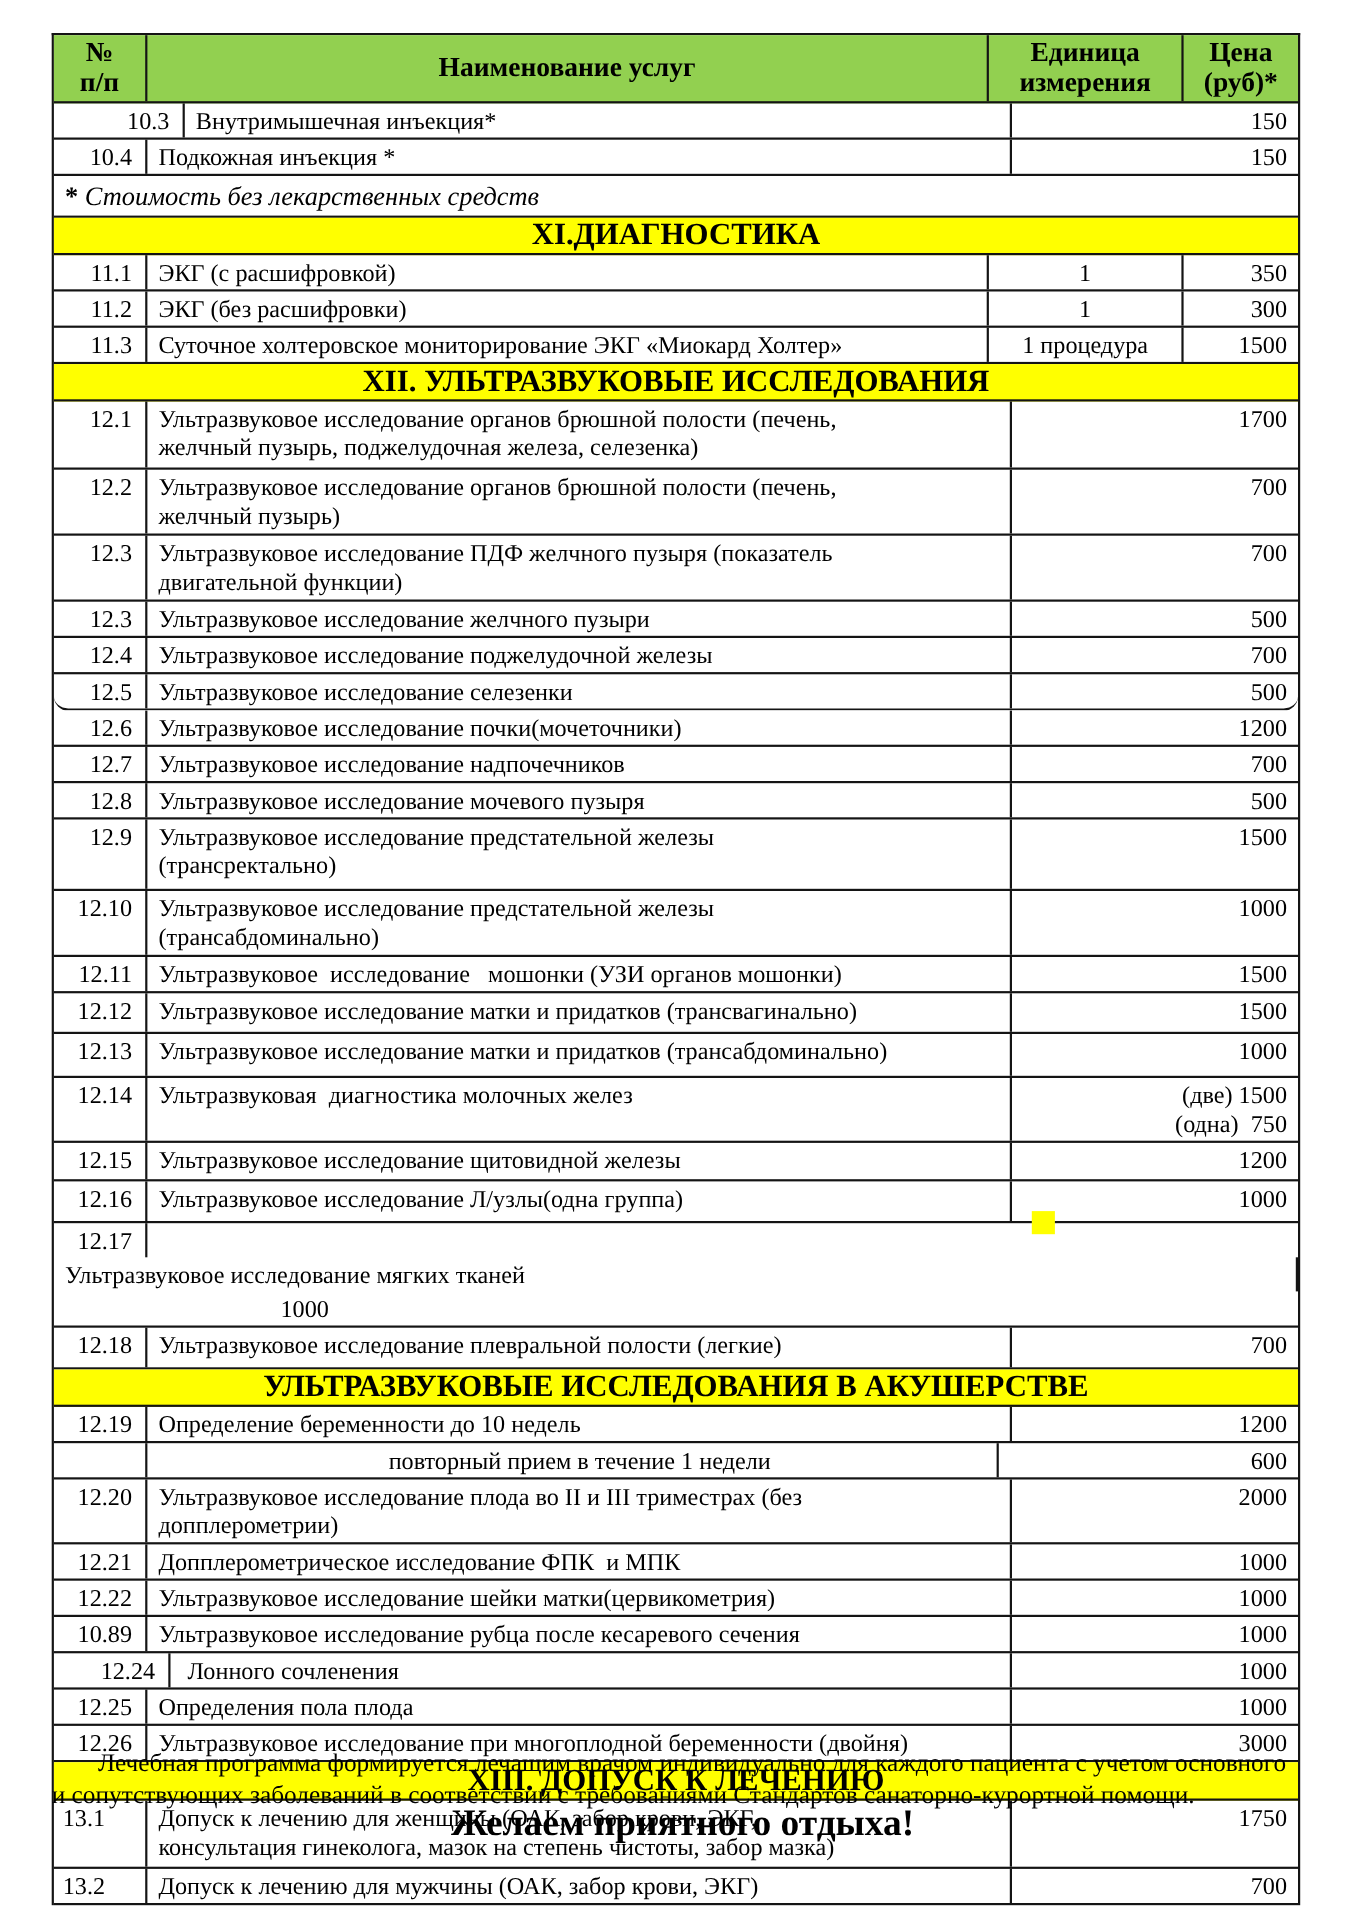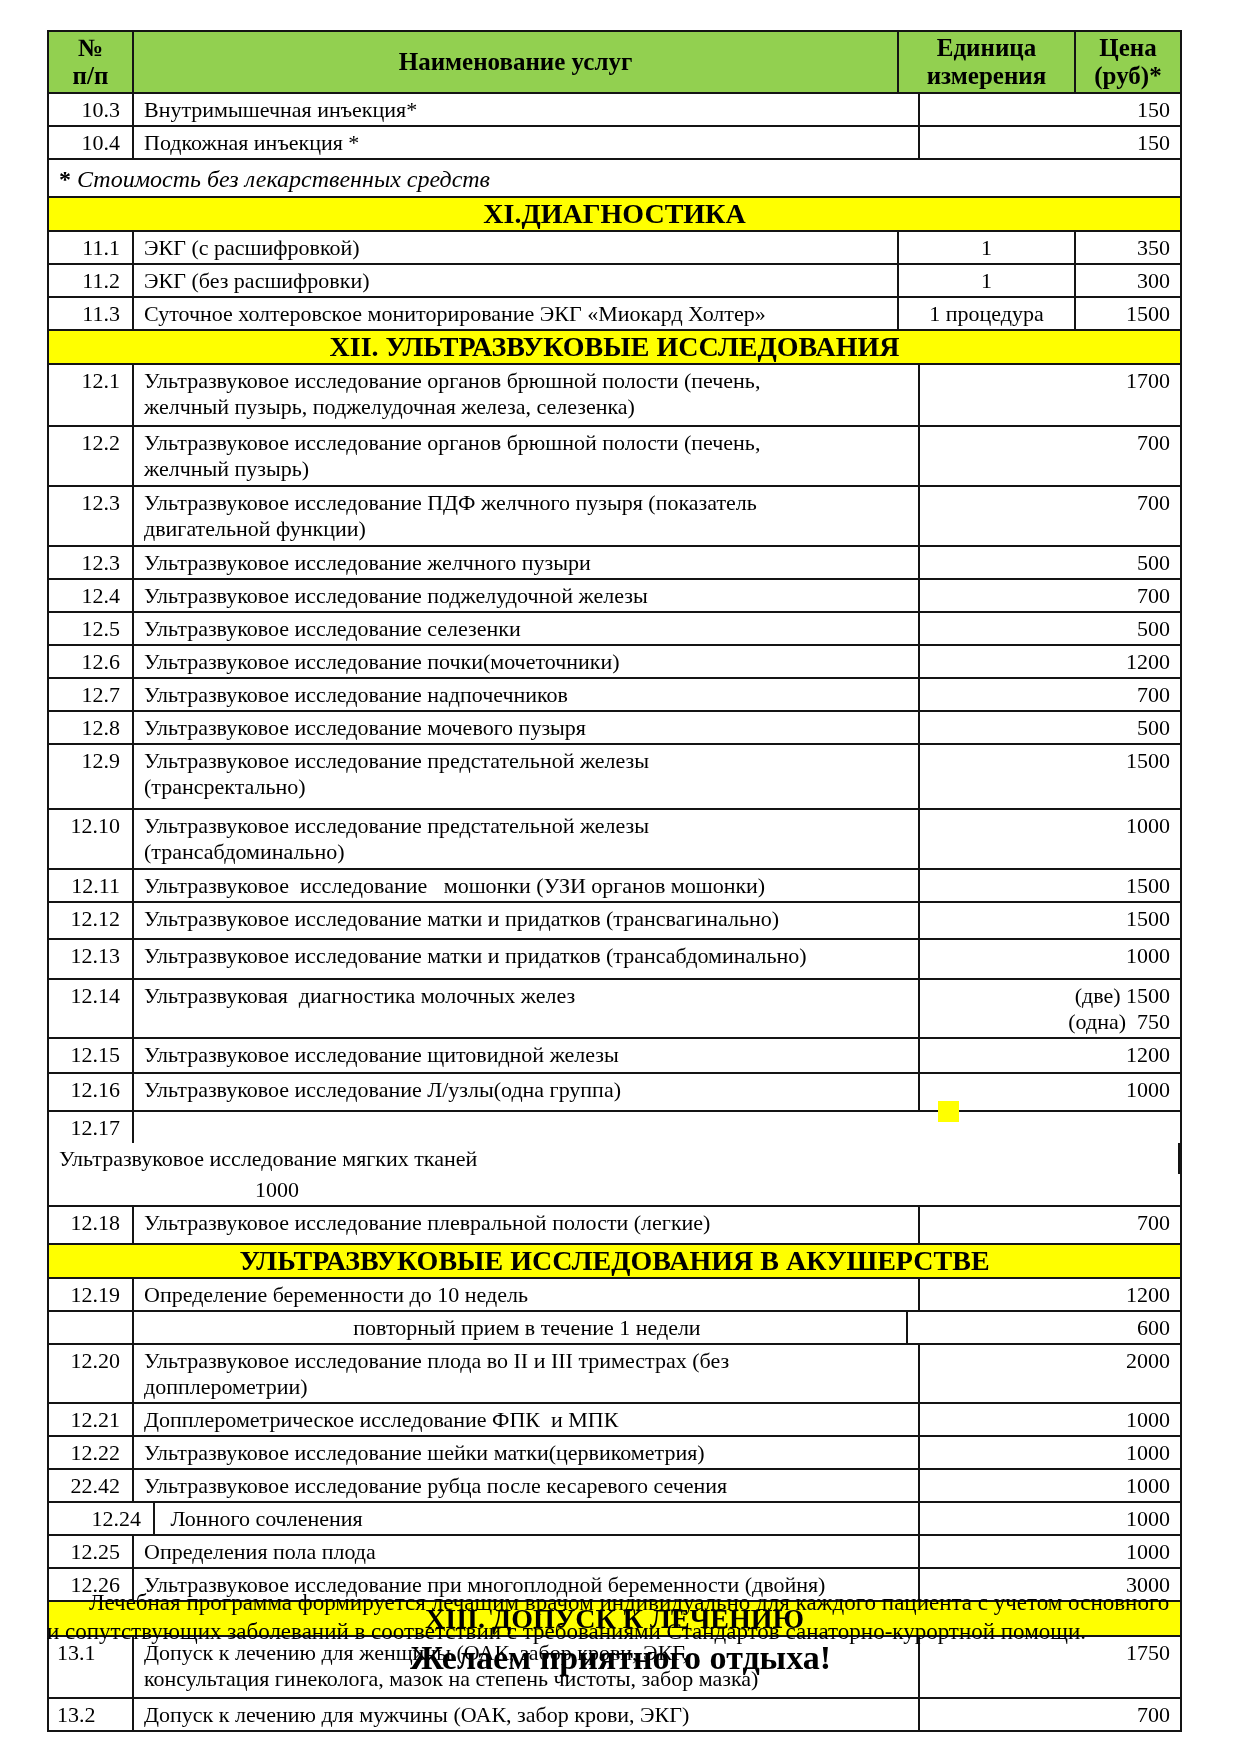--- a/index.html
+++ b/index.html
@@ -78,21 +78,21 @@
     <div class="row header-row">
       <div class="cell num">№
 п/п</div>
       <div class="cell name">Наименование услуг</div>
       <div class="cell unit">Единица
 измерения</div>
       <div class="cell price">Цена
 (руб)*</div>
     </div>
     <div id="rows">
-        <div class="row merged" style="min-height: 25px;">
+        <div class="row merged" style="min-height: 25px; padding-left: 34px;">
           <div class="cell num">10.3</div>
           <div class="cell name">Внутримышечная инъекция*</div>
           <div class="cell price">150</div>
         </div>
         <div class="row merged" style="min-height: 32px;">
           <div class="cell num">10.4</div>
           <div class="cell name">Подкожная инъекция *</div>
           <div class="cell price">150</div>
         </div>
         <div class="row" style="min-height: 38px;">
@@ -143,21 +143,21 @@
         <div class="row merged" style="min-height: 30px;">
           <div class="cell num">12.3</div>
           <div class="cell name">Ультразвуковое исследование желчного пузыри</div>
           <div class="cell price">500</div>
         </div>
         <div class="row merged" style="min-height: 30px;">
           <div class="cell num">12.4</div>
           <div class="cell name">Ультразвуковое исследование поджелудочной железы</div>
           <div class="cell price">700</div>
         </div>
-        <div class="row merged" style="min-height: 30px;">
+        <div class="row merged" style="min-height: 30px; border-radius: 13px;">
           <div class="cell num">12.5</div>
           <div class="cell name">Ультразвуковое исследование селезенки</div>
           <div class="cell price">500</div>
         </div>
         <div class="row merged" style="min-height: 30px;">
           <div class="cell num">12.6</div>
           <div class="cell name">Ультразвуковое исследование почки(мочеточники)</div>
           <div class="cell price">1200</div>
         </div>
         <div class="row merged" style="min-height: 30px;">
@@ -246,21 +246,21 @@
           <div class="cell num">12.21</div>
           <div class="cell name">Допплерометрическое исследование ФПК  и МПК</div>
           <div class="cell price">1000</div>
         </div>
         <div class="row merged" style="min-height: 30px;">
           <div class="cell num">12.22</div>
           <div class="cell name">Ультразвуковое исследование шейки матки(цервикометрия)</div>
           <div class="cell price">1000</div>
         </div>
         <div class="row merged" style="min-height: 27px;">
-          <div class="cell num">22.42</div>
+          <div class="cell num">10.89</div>
           <div class="cell name">Ультразвуковое исследование рубца после кесаревого сечения</div>
           <div class="cell price">1000</div>
         </div>
         <div class="row merged" style="min-height: 28px; padding-left: 21px;">
           <div class="cell num">12.24</div>
           <div class="cell name"> Лонного сочленения</div>
           <div class="cell price">1000</div>
         </div>
         <div class="row merged" style="min-height: 30px;">
           <div class="cell num">12.25</div>

